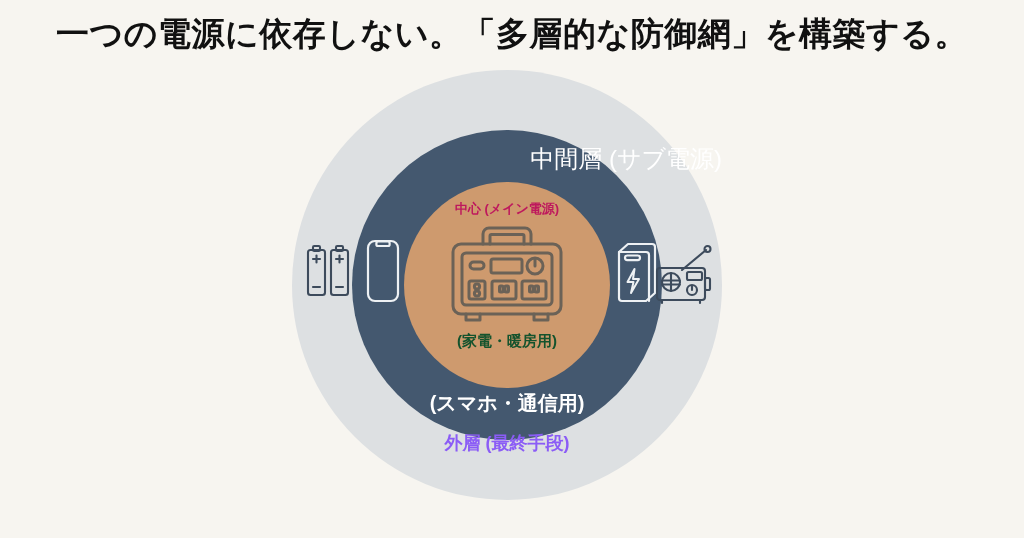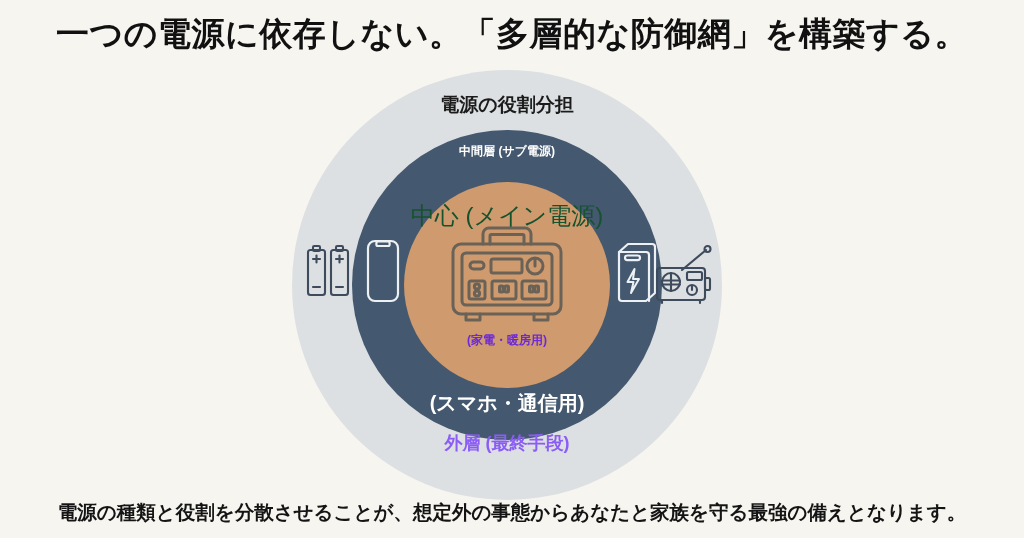--- a/index.html
+++ b/index.html
@@ -90,35 +90,36 @@
     pointer-events: none;
   }
   .label-outer-top {
     top: 22px;
     font-size: 19px;
     font-weight: bold;
     color: #1b1b1b;
   }
   .label-middle-top {
     top: 73px;
-    font-size: 12px;
-    font-weight: bold;
+    font-size: 24px;
+    font-weight: normal;
     color: #ffffff;
+    text-align: right;
   }
   .label-inner-top {
     top: 130px;
-    font-size: 24px;
-    font-weight: normal;
-    color: #14532d;
+    font-size: 13px;
+    font-weight: bold;
+    color: #be185d;
   }
   .label-inner-sub {
     top: 262px;
-    font-size: 12px;
-    font-weight: bold;
-    color: #6d28d9;
+    font-size: 15px;
+    font-weight: bold;
+    color: #14532d;
   }
   .label-middle-sub {
     top: 320px;
     font-size: 20px;
     font-weight: bold;
     color: #ffffff;
   }
   .label-outer-bottom {
     top: 362px;
     font-size: 18px;
@@ -149,21 +150,20 @@
 <div id="slide">
 
   <div class="headline">一つの電源に依存しない。「多層的な防御網」を構築する。</div>
 
   <div class="diagram">
 
     <div class="ring ring-outer"></div>
     <div class="ring ring-middle"></div>
     <div class="ring ring-inner"></div>
 
-    <div class="ring-label label-outer-top">電源の役割分担</div>
 
     <div class="ring-label label-middle-top">中間層 (サブ電源)</div>
 
     <div class="ring-label label-inner-top">中心 (メイン電源)</div>
 
     <div class="ring-label label-inner-sub">(家電・暖房用)</div>
 
     <div class="ring-label label-middle-sub">(スマホ・通信用)</div>
 
     <div class="ring-label label-outer-bottom">
@@ -239,15 +239,14 @@
         <rect x="78" y="59" width="24" height="18" rx="2"></rect>
         <rect x="85.5" y="64" width="3.5" height="6" rx="1"></rect>
         <rect x="91" y="64" width="3.5" height="6" rx="1"></rect>
         <path d="M22 92 V98 H36 V92"></path>
         <path d="M90 92 V98 H104 V92"></path>
       </svg>
     </div>
 
   </div>
 
-  <div class="caption">電源の種類と役割を分散させることが、想定外の事態からあなたと家族を守る最強の備えとなります。</div>
 
 </div>
 
 </body></html>

